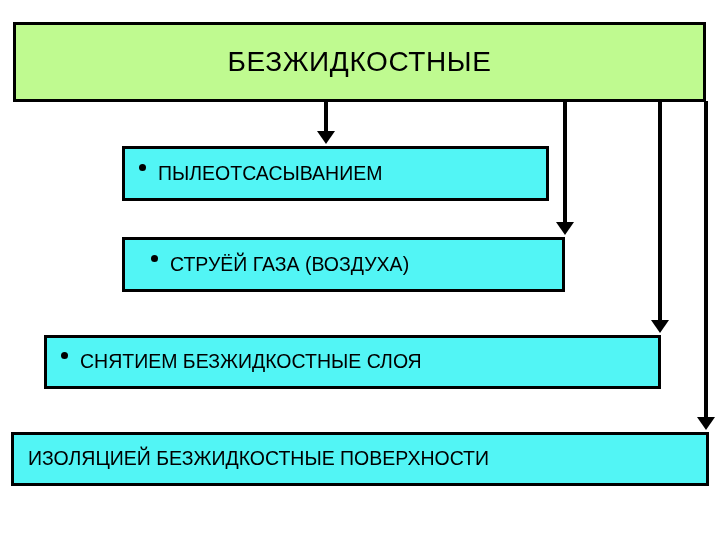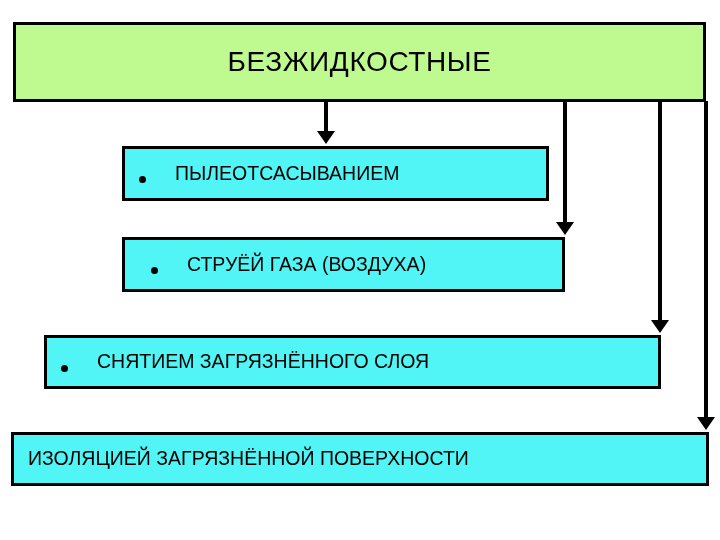--- a/index.html
+++ b/index.html
@@ -47,23 +47,22 @@
   }
   .item-label {
     font-size: 19.5px;
     color: #000000;
     white-space: nowrap;
     line-height: 1;
   }
 
   .bullet-row {
     display: flex;
-    align-items: flex-end;
+    align-items: flex-start;
     padding-left: 14px;
-    gap: 17px;
   }
   .bullet-dot {
     width: 7px;
     height: 7px;
     border-radius: 50%;
     background: #000000;
     margin-right: 12px;
     flex: 0 0 auto;
   }
 
@@ -136,23 +135,23 @@
   <div class="box box-item" id="box-item-2">
     <div class="bullet-row">
       <span class="bullet-dot"></span>
       <span class="item-label">СТРУЁЙ ГАЗА (ВОЗДУХА)</span>
     </div>
   </div>
 
   <div class="box box-item" id="box-item-3">
     <div class="bullet-row">
       <span class="bullet-dot"></span>
-      <span class="item-label">СНЯТИЕМ ЗАГРЯЗНЁННОГО СЛОЯ</span>
+      <span class="item-label">СНЯТИЕМ БЕЗЖИДКОСТНЫЕ СЛОЯ</span>
     </div>
   </div>
 
   <div class="box box-item" id="box-item-4">
     <div class="bullet-row">
-      <span class="item-label">ИЗОЛЯЦИЕЙ ЗАГРЯЗНЁННОЙ ПОВЕРХНОСТИ</span>
+      <span class="item-label">ИЗОЛЯЦИЕЙ БЕЗЖИДКОСТНЫЕ ПОВЕРХНОСТИ</span>
     </div>
   </div>
 
 </div>
 
 </body></html>

